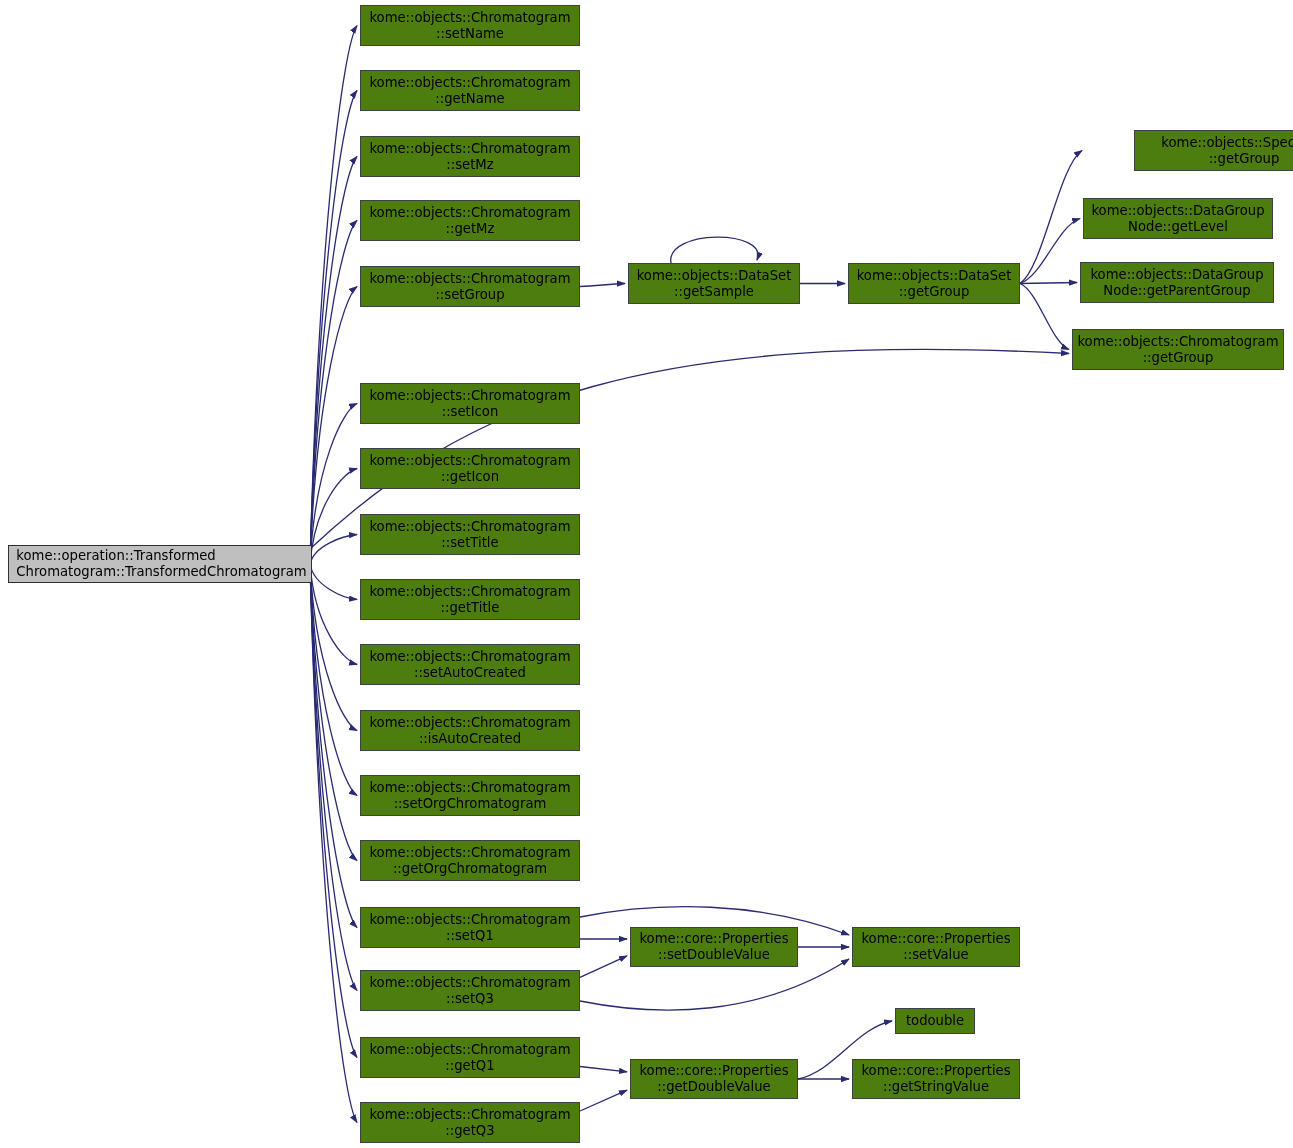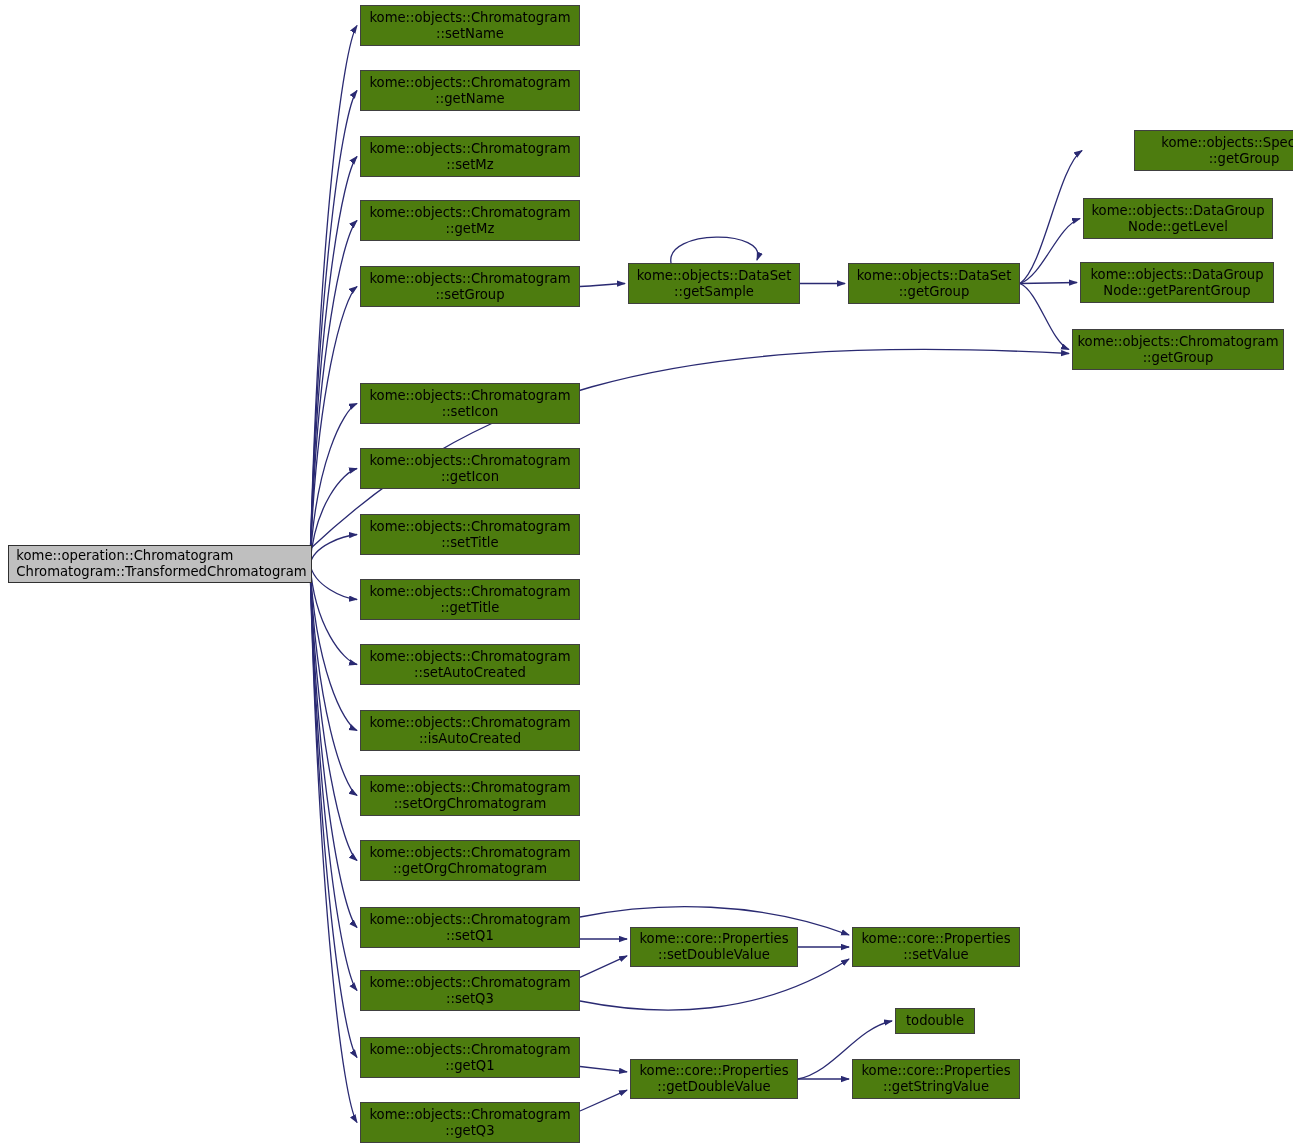--- a/index.html
+++ b/index.html
@@ -53,21 +53,21 @@
       <path d="M580,977.38 L627,955.8" fill="none" stroke="#2a2a72" stroke-width="1.3" marker-end="url(#ah)"></path>
       <path d="M580,1001 C660,1017 759,1017 849,959" fill="none" stroke="#2a2a72" stroke-width="1.3" marker-end="url(#ah)"></path>
       <path d="M798,947 L849,947" fill="none" stroke="#2a2a72" stroke-width="1.3" marker-end="url(#ah)"></path>
       <path d="M580,1066.52 L627,1071.8" fill="none" stroke="#2a2a72" stroke-width="1.3" marker-end="url(#ah)"></path>
       <path d="M580,1111.02 L627,1090.2" fill="none" stroke="#2a2a72" stroke-width="1.3" marker-end="url(#ah)"></path>
       <path d="M798,1079 C833.72,1072.04 856.28,1027.96 892,1021" fill="none" stroke="#2a2a72" stroke-width="1.3" marker-end="url(#ah)"></path>
       <path d="M798,1079 L849,1079" fill="none" stroke="#2a2a72" stroke-width="1.3" marker-end="url(#ah)"></path>
     </svg>
   <div id="nodes">
       <div class="node root" style="left: 8px; top: 545px; width: 304px; height: 38px;">
-        <span class="lbl">kome::operation::Chromatogram
+        <span class="lbl">kome::operation::Transformed
 Chromatogram::TransformedChromatogram</span>
       </div>
       <div class="node" style="left: 360px; top: 5px; width: 220px; height: 41px;">
         <span class="lbl">kome::objects::Chromatogram
 ::setName</span>
       </div>
       <div class="node" style="left: 360px; top: 70px; width: 220px; height: 41px;">
         <span class="lbl">kome::objects::Chromatogram
 ::getName</span>
       </div>

